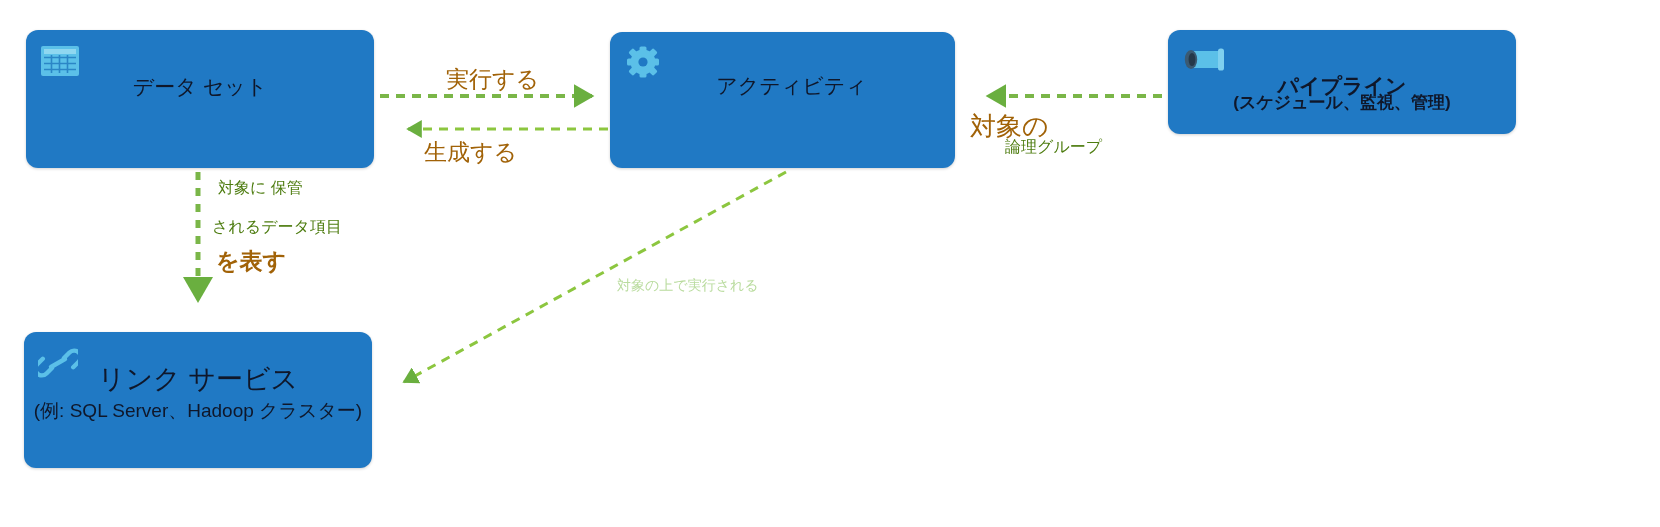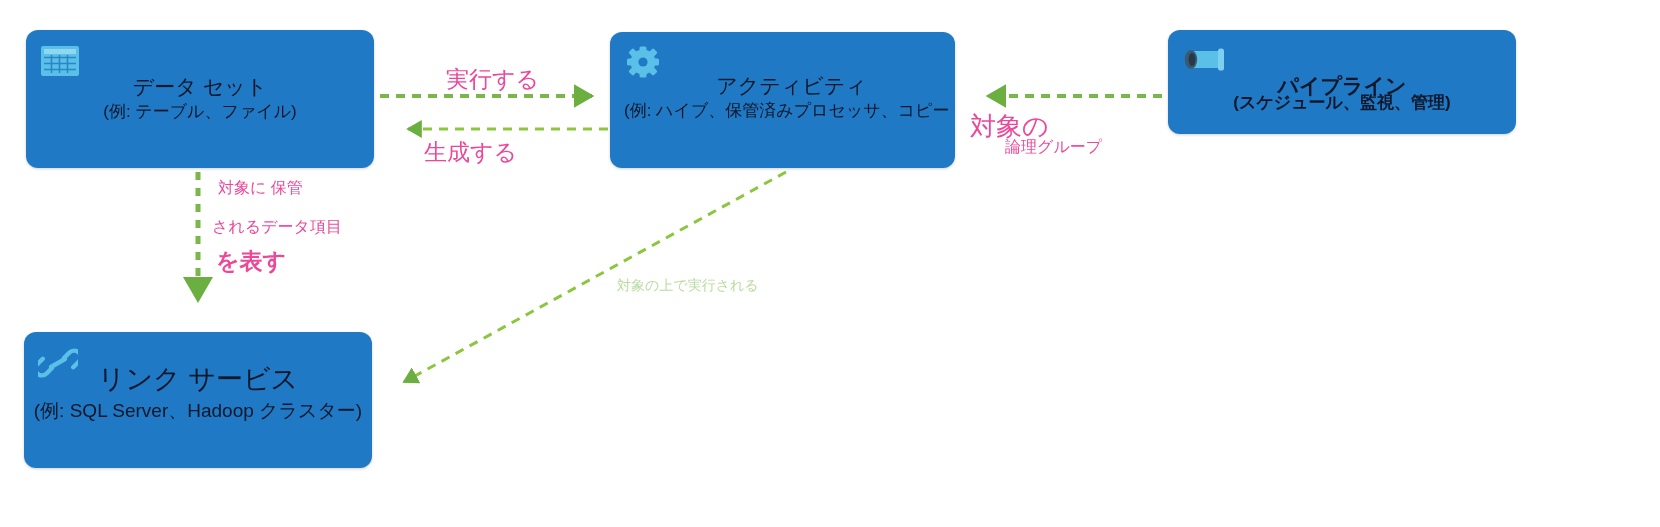--- a/index.html
+++ b/index.html
@@ -81,22 +81,22 @@
     width: 1660px; height: 527px;
     pointer-events: none;
   }
 
   
   .elabel {
     position: absolute;
     white-space: nowrap;
     line-height: 1.15;
   }
-  .lbl-strong { color: #ec4899; font-size: 23px; text-align: right; }
-  .lbl-faint  { color: #ec4899; font-size: 16px; }
+  .lbl-strong { color: #a16207; font-size: 23px; text-align: right; }
+  .lbl-faint  { color: #4d7c0f; font-size: 16px; }
   .lbl-faint-sm { color: #badc9f; font-size: 14px; }
 
   #lbl-run      { left: 446px;  top: 66px;  }
   #lbl-produce  { left: 424px;  top: 139px; }
   #lbl-target   { left: 970px; top: 112px; font-size: 26px; }
   #lbl-logical  { left: 1005px; top: 138px; }
   #lbl-stored1  { left: 218px;  top: 179px; }
   #lbl-stored2  { left: 212px;  top: 218px; }
   #lbl-represent{ left: 216px;  top: 248px; font-weight: bold; }
   #lbl-runson   { left: 617px;  top: 277px; }
@@ -136,42 +136,40 @@
           <line x1="4" y1="13.5" x2="36" y2="13.5"></line>
           <line x1="4" y1="19.5" x2="36" y2="19.5"></line>
           <line x1="4" y1="25.5" x2="36" y2="25.5"></line>
           <line x1="11.5" y1="11" x2="11.5" y2="29"></line>
           <line x1="19.5" y1="11" x2="19.5" y2="29"></line>
           <line x1="27.5" y1="11" x2="27.5" y2="29"></line>
         </g>
       </svg>
     </div>
     <div class="node-text node-title t1">データ セット</div>
-    <div class="node-text node-sub t2">(例: テーブル、ファイル)</div>
   </div>
 
   <div class="node" id="node-activity">
     <div class="node-icon">
       <svg viewBox="0 0 40 34" width="40" height="34" xmlns="http://www.w3.org/2000/svg">
         <g fill="#5bc0e8">
           <circle cx="19" cy="16" r="12.5"></circle>
           <rect x="15.5" y="0.5" width="7" height="7" rx="1.6"></rect>
           <rect x="15.5" y="24.5" width="7" height="7" rx="1.6"></rect>
           <rect x="3" y="12.5" width="7" height="7" rx="1.6"></rect>
           <rect x="28" y="12.5" width="7" height="7" rx="1.6"></rect>
           <rect x="5.6" y="3.4" width="6.6" height="6.6" rx="1.6" transform="rotate(-45 8.9 6.7)"></rect>
           <rect x="25.8" y="22" width="6.6" height="6.6" rx="1.6" transform="rotate(-45 29.1 25.3)"></rect>
           <rect x="25.8" y="3.4" width="6.6" height="6.6" rx="1.6" transform="rotate(45 29.1 6.7)"></rect>
           <rect x="5.6" y="22" width="6.6" height="6.6" rx="1.6" transform="rotate(45 8.9 25.3)"></rect>
         </g>
         <circle cx="19" cy="16" r="4.6" fill="#2079c4"></circle>
       </svg>
     </div>
     <div class="node-text node-title t1">アクティビティ</div>
-    <div class="node-text node-sub t2">(例: ハイブ、保管済みプロセッサ、コピー</div>
   </div>
 
   <div class="node bold" id="node-pipeline">
     <div class="node-icon">
       <svg viewBox="0 0 46 32" width="46" height="32" xmlns="http://www.w3.org/2000/svg">
         <rect x="7" y="7" width="33" height="17" fill="#5bc0e8"></rect>
         <rect x="36" y="4.5" width="6" height="22" rx="2.6" fill="#7fd0ef"></rect>
         <ellipse cx="9" cy="15.5" rx="6.2" ry="9.4" fill="#3b5a72"></ellipse>
         <ellipse cx="10" cy="15.5" rx="3.4" ry="6.6" fill="#25394a"></ellipse>
       </svg>

